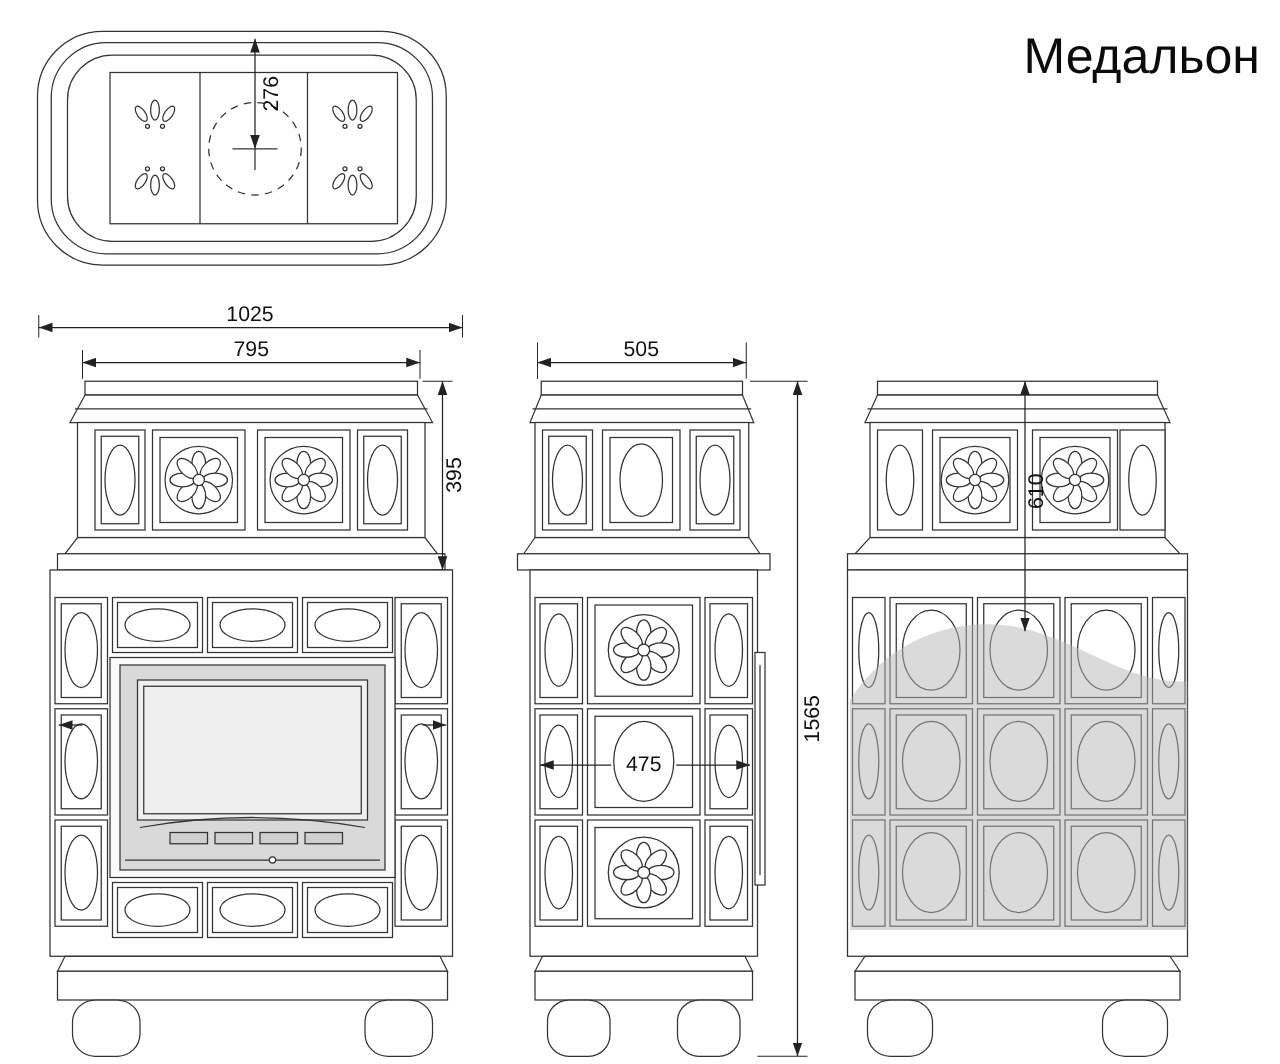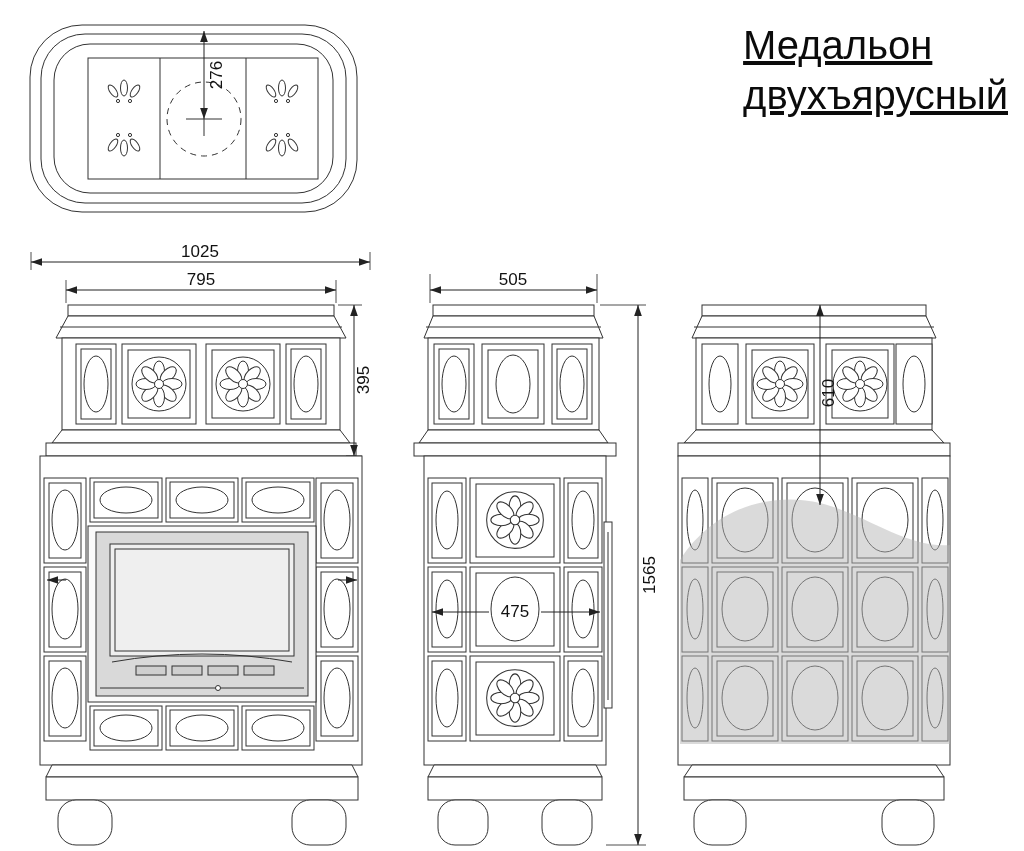--- a/index.html
+++ b/index.html
@@ -1,20 +1,20 @@
 <!DOCTYPE html>
 <html><head>
 <meta charset="utf-8">
 <style>
   html,body{margin:0;padding:0;background:#fff;}
   .canvas{position:relative;width:1024px;height:851px;background:#fff;overflow:hidden;
           font-family:"Liberation Sans",sans-serif;}
   .canvas svg{position:absolute;left:0;top:0;}
-  .title{position:absolute;top:20px;right:16px;text-align:left;
-         font-size:40px;line-height:1.26;color:#0b0b0b;text-decoration:underline;}
+  .title{position:absolute;top:20px;right:16px;text-align:center;
+         font-size:40px;line-height:1.26;color:#0b0b0b;}
   svg text{font-family:"Liberation Sans",sans-serif;font-size:17px;fill:#111;}
   .ln{fill:none;stroke:#333;stroke-width:1;}
   .fw{fill:#fff;stroke:#333;stroke-width:1;}
   .dim{fill:none;stroke:#222;stroke-width:1;}
   .ext{fill:none;stroke:#222;stroke-width:0.8;}
 </style>
 </head>
 <body>
 
 <div class="canvas">
@@ -328,16 +328,15 @@
         <path class="fw" d="M692 765 L936 765 L944 777 L684 777 Z"></path>
         <rect class="fw" x="684" y="777" width="260" height="23"></rect>
         <rect class="fw" x="694" y="800" width="52" height="45" rx="18"></rect>
         <rect class="fw" x="882" y="800" width="52" height="45" rx="18"></rect>
       </g>
     </g>
   </svg>
 
   <div class="title">
     <div>Медальон</div>
-    <div>двухъярусный</div>
   </div>
 
 </div>
 
 </body></html>

